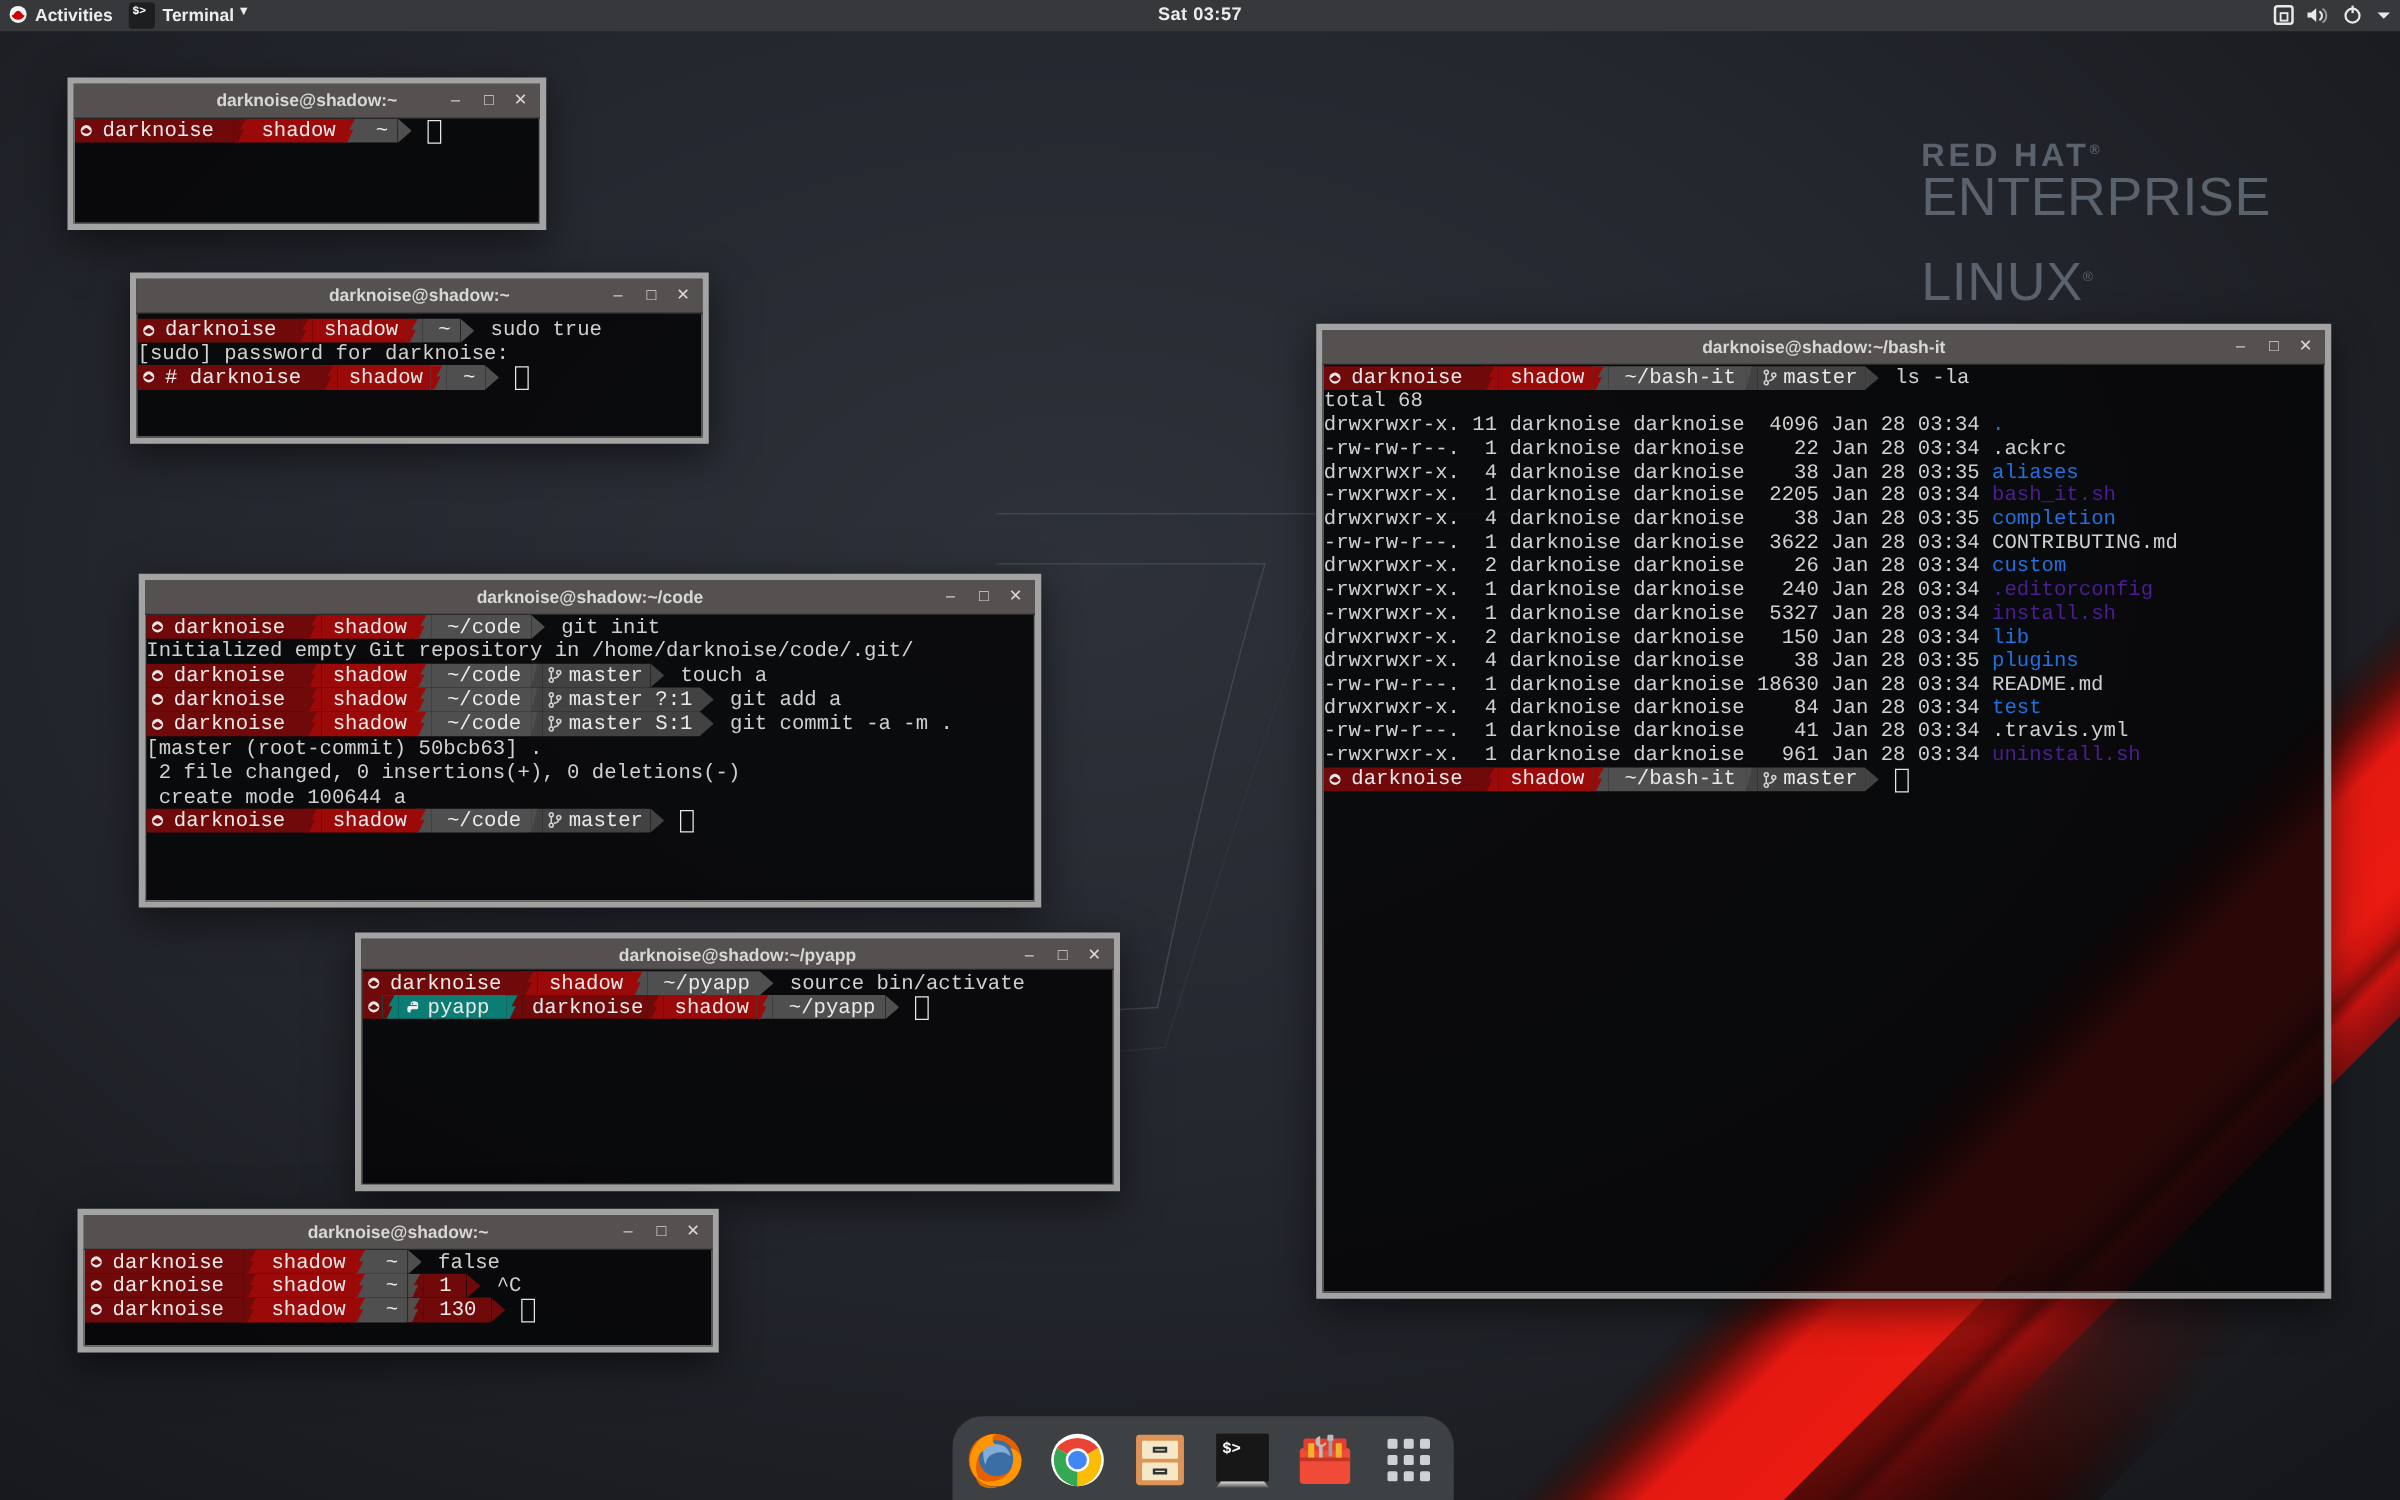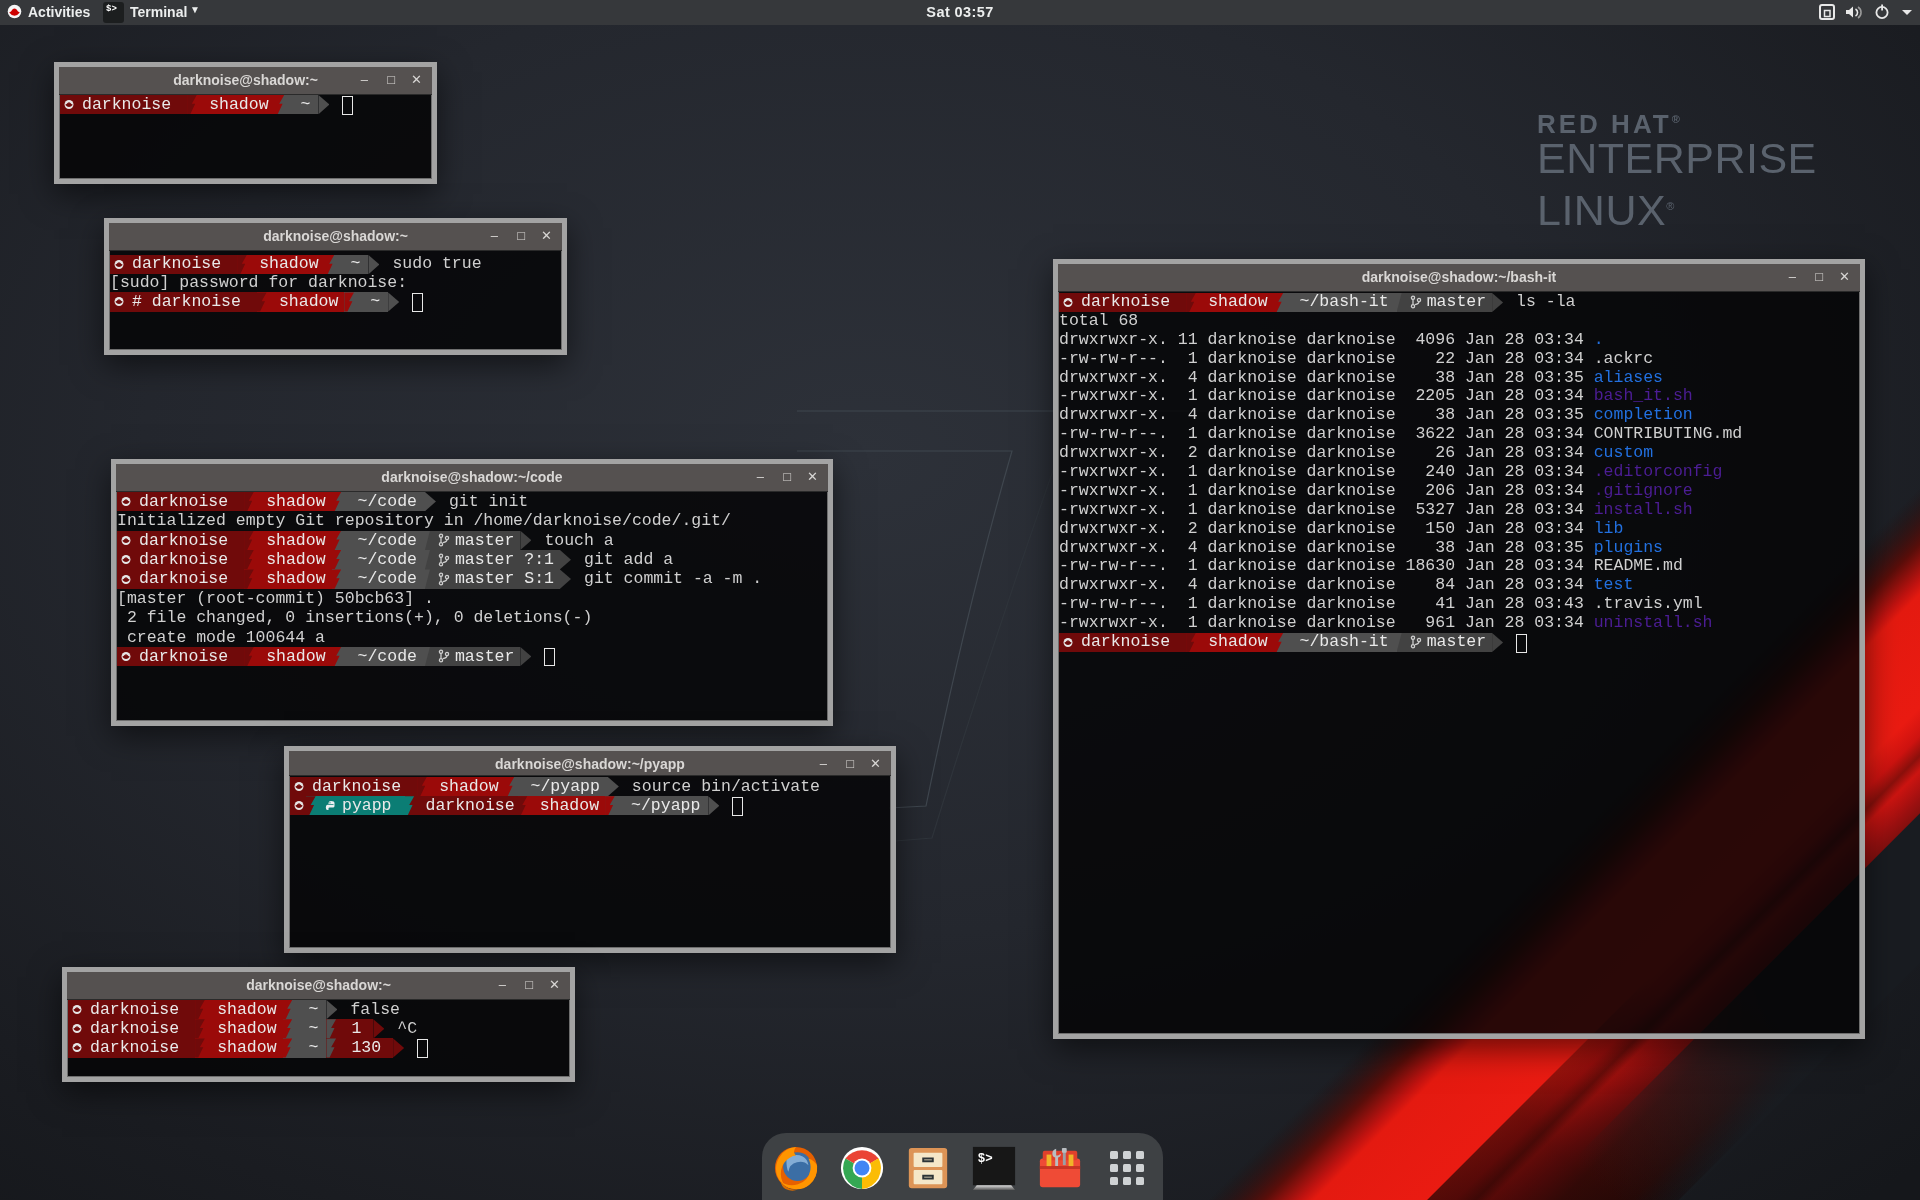--- a/index.html
+++ b/index.html
@@ -2,21 +2,21 @@
 <html><head><meta charset="utf-8">
 <style>
 html,body{margin:0;padding:0}
 body{width:1920px;height:1200px;overflow:hidden;position:relative;
   background:radial-gradient(1500px 1000px at 45% 38%, #2d3139 0%, #24272e 48%, #1a1c21 82%, #15171b 100%);
   font-family:"Liberation Sans", sans-serif;}
 #wall7{position:absolute;left:0;top:0;width:1920px;height:1200px}
 #rhel{position:absolute;left:1537px;top:111px;color:#5a626d;line-height:1}
 #rhel .r1{font-size:26px;font-weight:bold;letter-spacing:3px}
 #rhel .r2{font-size:43px;letter-spacing:0.5px;margin-top:0px}
-#rhel .r3{font-size:43px;letter-spacing:0.5px;margin-top:9px}
+#rhel .r3{font-size:43px;letter-spacing:0.5px;margin-top:25px}
 #rhel sup{font-size:11px}
 
 #topbar{position:absolute;left:0;top:0;width:1920px;height:25px;background:#36383b;color:#eceeee;font-size:14px;font-weight:bold}
 #topbar .act{position:absolute;left:28px;top:4px}
 #topbar .hat{position:absolute;left:7px;top:4px}
 #topbar .appico{position:absolute;left:103px;top:2px;width:21px;height:21px;background:#1c1e1f;border-radius:3px}
 #topbar .appico span{position:absolute;left:3px;top:2px;color:#fff;font-size:9px;font-family:"Liberation Mono",monospace}
 #topbar .appname{position:absolute;left:130px;top:4px}
 #topbar .appdrop{position:absolute;left:190px;top:4px;font-size:10px}
 #topbar .clock{position:absolute;left:0;width:1920px;text-align:center;top:4px;font-size:14.5px;letter-spacing:0.4px}
@@ -304,27 +304,26 @@
               </svg>master</span><span class="ar"><i style="background:#424242"></i></span></span><span style="padding-left:13px">ls -la</span></div>
         <div class="l">total 68</div>
         <div class="l">drwxrwxr-x. 11 darknoise darknoise  4096 Jan 28 03:34 <span class="blu">.</span></div>
         <div class="l">-rw-rw-r--.  1 darknoise darknoise    22 Jan 28 03:34 .ackrc</div>
         <div class="l">drwxrwxr-x.  4 darknoise darknoise    38 Jan 28 03:35 <span class="blu">aliases</span></div>
         <div class="l">-rwxrwxr-x.  1 darknoise darknoise  2205 Jan 28 03:34 <span class="grn">bash_it.sh</span></div>
         <div class="l">drwxrwxr-x.  4 darknoise darknoise    38 Jan 28 03:35 <span class="blu">completion</span></div>
         <div class="l">-rw-rw-r--.  1 darknoise darknoise  3622 Jan 28 03:34 CONTRIBUTING.md</div>
         <div class="l">drwxrwxr-x.  2 darknoise darknoise    26 Jan 28 03:34 <span class="blu">custom</span></div>
         <div class="l">-rwxrwxr-x.  1 darknoise darknoise   240 Jan 28 03:34 <span class="grn">.editorconfig</span></div>
-        <div class="l">-rwxrwxr-x.  1 darknoise darknoise   206 Jan 28 03:34 <span class="grn">.gitignore</span></div>
         <div class="l">-rwxrwxr-x.  1 darknoise darknoise  5327 Jan 28 03:34 <span class="grn">install.sh</span></div>
         <div class="l">drwxrwxr-x.  2 darknoise darknoise   150 Jan 28 03:34 <span class="blu">lib</span></div>
         <div class="l">drwxrwxr-x.  4 darknoise darknoise    38 Jan 28 03:35 <span class="blu">plugins</span></div>
         <div class="l">-rw-rw-r--.  1 darknoise darknoise 18630 Jan 28 03:34 README.md</div>
         <div class="l">drwxrwxr-x.  4 darknoise darknoise    84 Jan 28 03:34 <span class="blu">test</span></div>
-        <div class="l">-rw-rw-r--.  1 darknoise darknoise    41 Jan 28 03:43 .travis.yml</div>
+        <div class="l">-rw-rw-r--.  1 darknoise darknoise    41 Jan 28 03:34 .travis.yml</div>
         <div class="l">-rwxrwxr-x.  1 darknoise darknoise   961 Jan 28 03:34 <span class="grn">uninstall.sh</span></div>
         <div class="l"><span class="pl"><span class="sg mar" style="padding-left:4px"><svg width="10" height="11" viewBox="0 0 13 13" style="margin:0 0 0 0">
                 <circle cx="6.5" cy="6.5" r="5.8" fill="#e6e6e6"></circle>
                 <path d="M1.6 6.8 Q6.5 3.4 11.4 6.8 Q9 9.8 6.5 9.8 Q4 9.8 1.6 6.8" fill="#700a0a"></path>
                 <path d="M3.6 5.8 Q6.5 1.6 9.4 5.8 L9.4 6.6 Q6.5 4.6 3.6 6.6 Z" fill="#700a0a"></path>
               </svg><span style="padding-left:8px">darknoise</span><span style="width:16px"></span></span><span class="zz" style="background:#9b0a09"><i style="background:#700a0a"></i></span><span class="sg red" style="padding:0 6px 0 9px">shadow</span><span class="zz" style="background:#4f4f4f"><i style="background:#9b0a09"></i></span><span class="sg pg" style="padding:0 8px 0 13px">~/bash-it</span><span class="sl" style="background:#424242"><i style="background:#4f4f4f"></i></span><span class="sg gg" style="padding:0 6px 0 4px"><svg width="12" height="14" viewBox="0 0 12 14" style="margin-right:5px">
                 <g stroke="#d0d0d0" stroke-width="1.3" fill="none">
                   <circle cx="3" cy="2.8" r="1.6"></circle>
                   <circle cx="3" cy="11.2" r="1.6"></circle>
                   <circle cx="9" cy="5" r="1.6"></circle>

